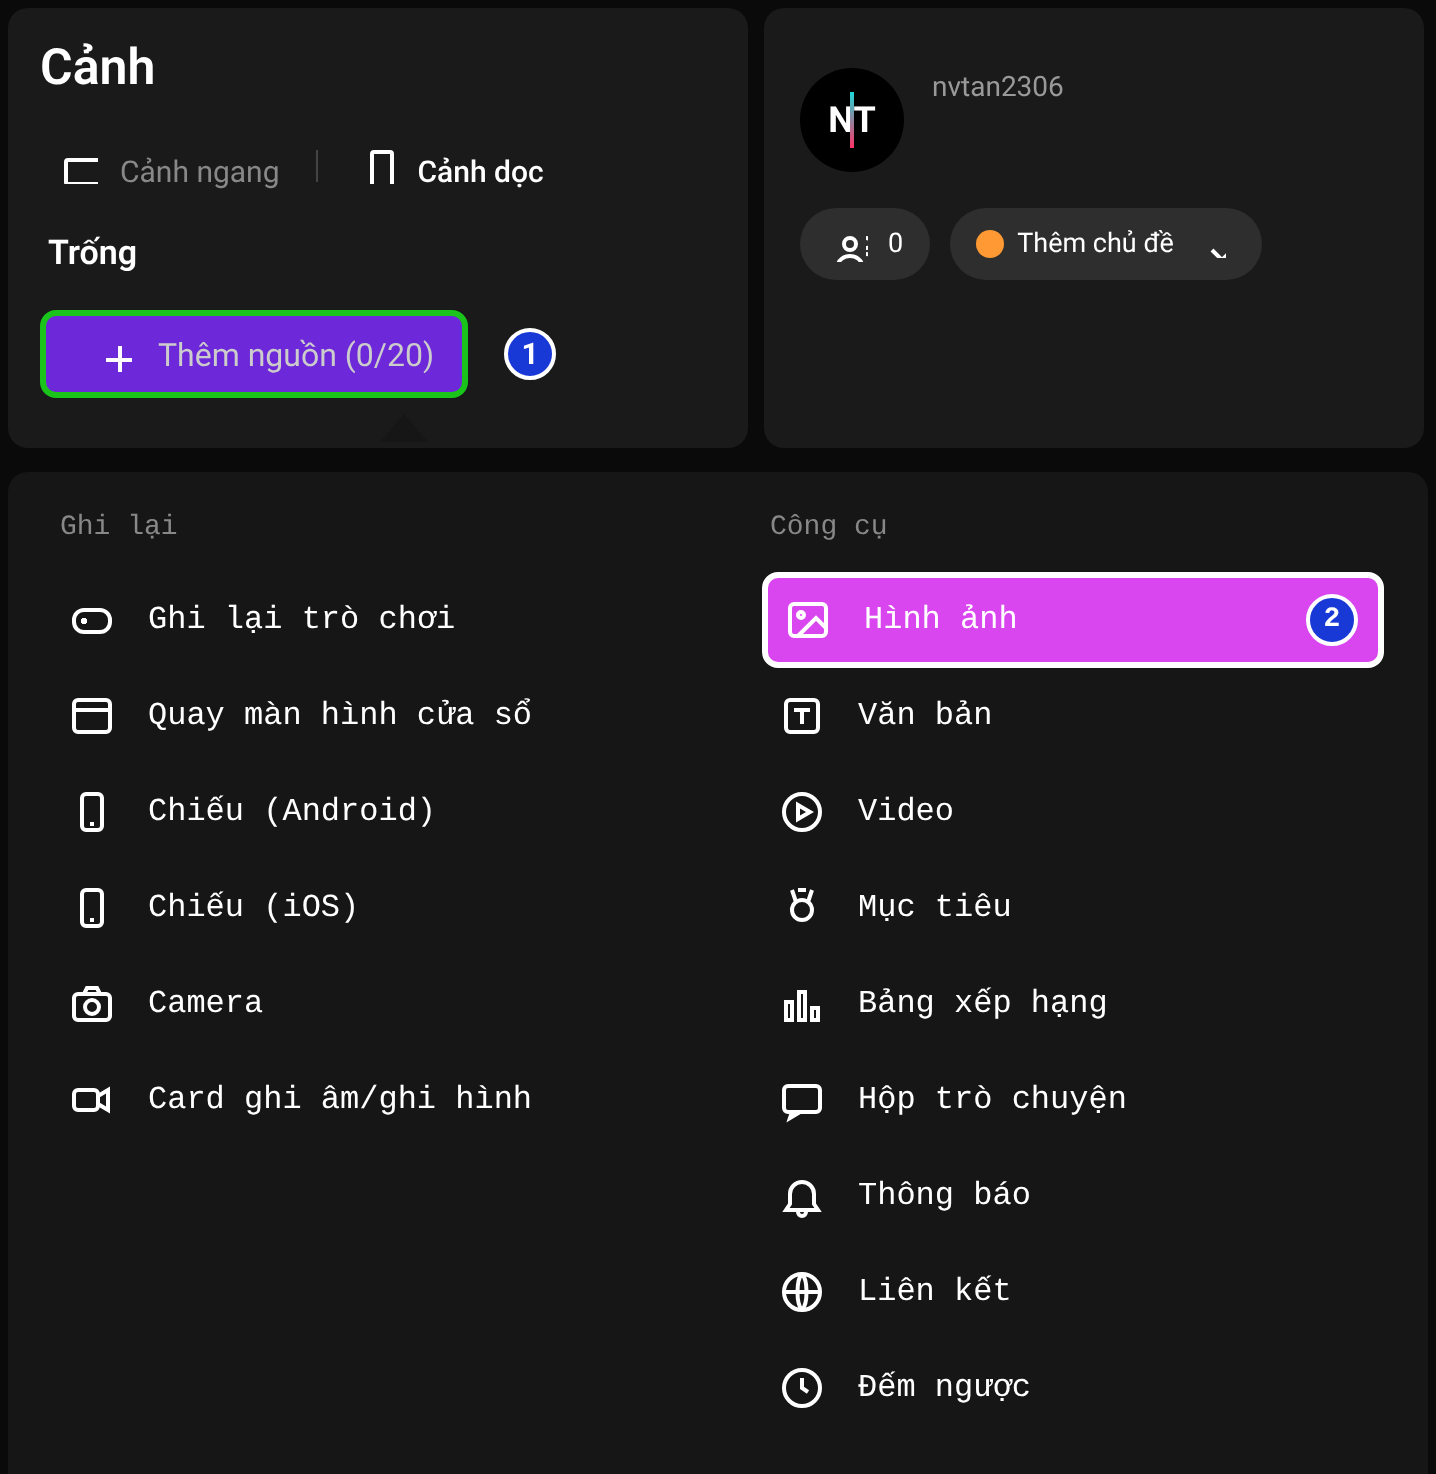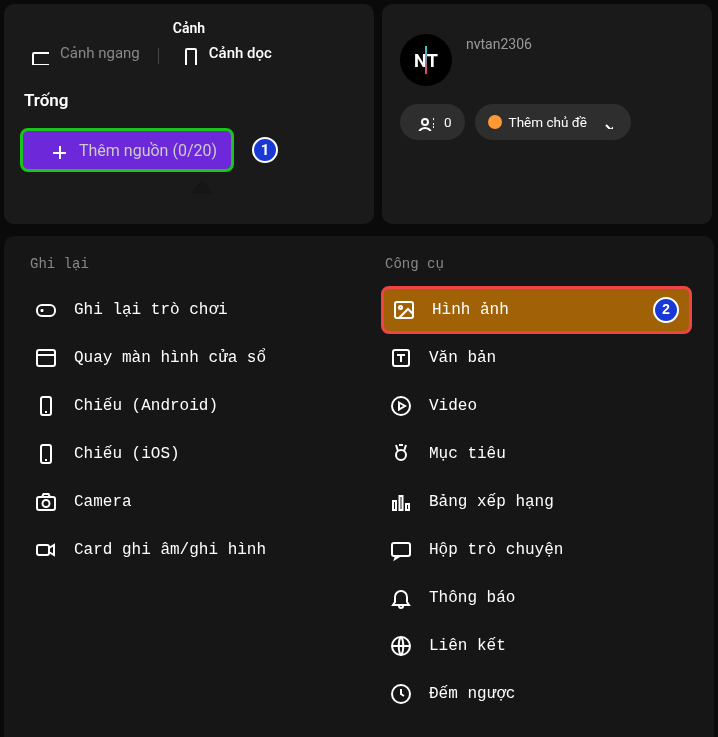--- a/index.html
+++ b/index.html
@@ -17,35 +17,35 @@
   padding: 4px;
 }
 .panel {
   background: #1a1a1a;
   border-radius: 10px;
   flex-shrink: 0;
 }
 .left-panel { width: 370px; padding: 16px 16px 0 16px; }
 .right-panel { width: 330px; padding: 20px 12px 12px 12px; height: 220px; }
 .panel-title {
-  text-align: center;
-  font-size: 14px;
+  text-align: left;
+  font-size: 25px;
   font-weight: 600;
-  margin-bottom: 8px;
+  margin-bottom: 22px;
 }
 .scene-tabs {
   display: flex;
   gap: 18px;
   align-items: center;
   margin-bottom: 22px;
   padding-left: 8px;
 }
 .scene-tab {
   display: flex;
-  align-items: flex-start;
+  align-items: flex-end;
   gap: 8px;
   font-size: 15px;
   color: #888;
   cursor: pointer;
 }
 .scene-tab.active { color: #ffffff; font-weight: 500; }
 .divider-vert { width: 1px; height: 16px; background: #444; }
 .empty-label {
   font-size: 17px;
   font-weight: 600;
@@ -141,22 +141,22 @@
 .menu-item {
   display: flex;
   align-items: center;
   gap: 16px;
   padding: 12px 8px;
   font-size: 16px;
   cursor: pointer;
   border-radius: 8px;
 }
 .menu-item.highlighted {
-  border: 3px solid #ef4444;
-  background: #a16207;
+  border: 3px solid #ffffff;
+  background: #d946ef;
   padding: 9px 8px;
   position: relative;
 }
 .menu-item .badge-in {
   position: absolute;
   right: 10px;
   width: 26px; height: 26px; border-radius: 50%;
   background: #1939d6; border: 2.5px solid #fff;
   display: flex; align-items: center; justify-content: center;
   font-size: 14px; font-weight: 700;

